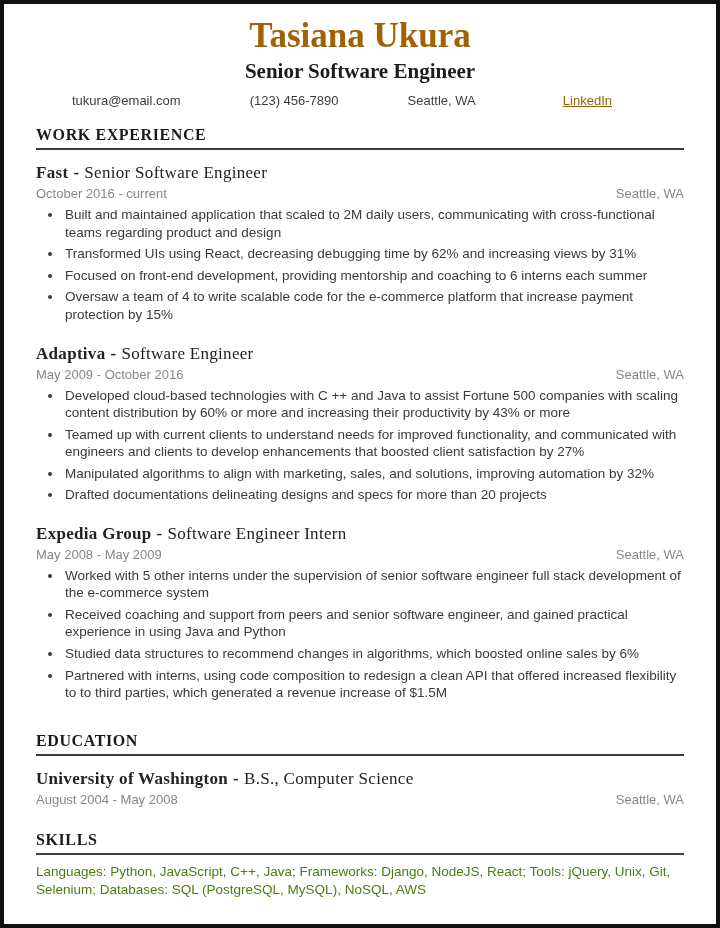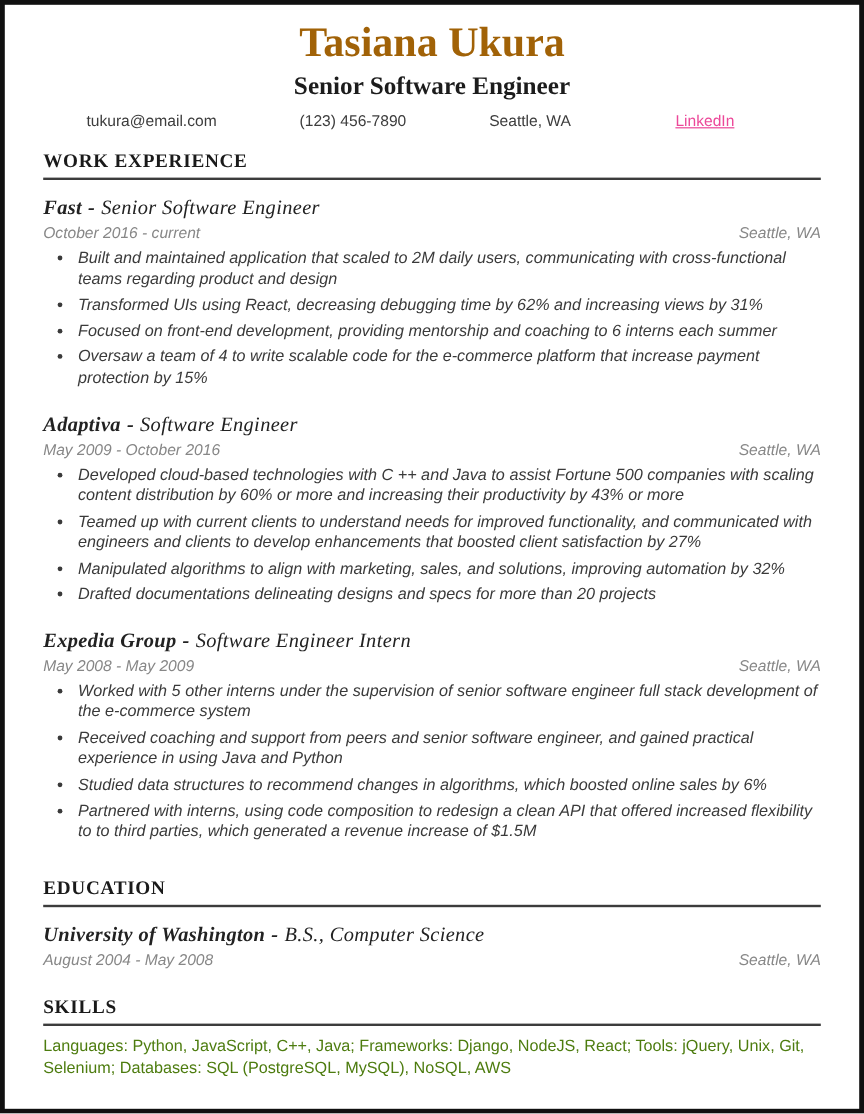--- a/index.html
+++ b/index.html
@@ -34,38 +34,38 @@
   .contact-row {
     display: flex;
     justify-content: space-between;
     align-items: flex-start;
     padding: 0 72px 0 36px;
     margin-top: 9px;
     font-size: 13px;
     color: #3d3d3d;
   }
   .contact-link {
-    color: #ec4899;
+    color: #a16207;
     text-decoration: underline;
     cursor: pointer;
     padding-left: 18px;
   }
   
   .section { margin-top: 18px; }
   .section-heading {
     font-family: "Liberation Serif", serif;
     font-weight: 700;
     font-size: 16px;
     letter-spacing: 0.6px;
     color: #1a1a1a;
     border-bottom: 2px solid #3c3c3c;
     padding-bottom: 4px;
   }
   
-  .entry { margin-top: 13px; font-style: italic; }
+  .entry { margin-top: 13px; }
   .entry + .entry { margin-top: 20px; }
   .entry-title {
     font-family: "Liberation Serif", serif;
     font-size: 17px;
     color: #222222;
     letter-spacing: 0.3px;
   }
   .entry-title .company { font-weight: 700; }
   .entry-title .dash { font-weight: 700; padding: 0 5px; }
   .entry-title .role { font-weight: 400; }

